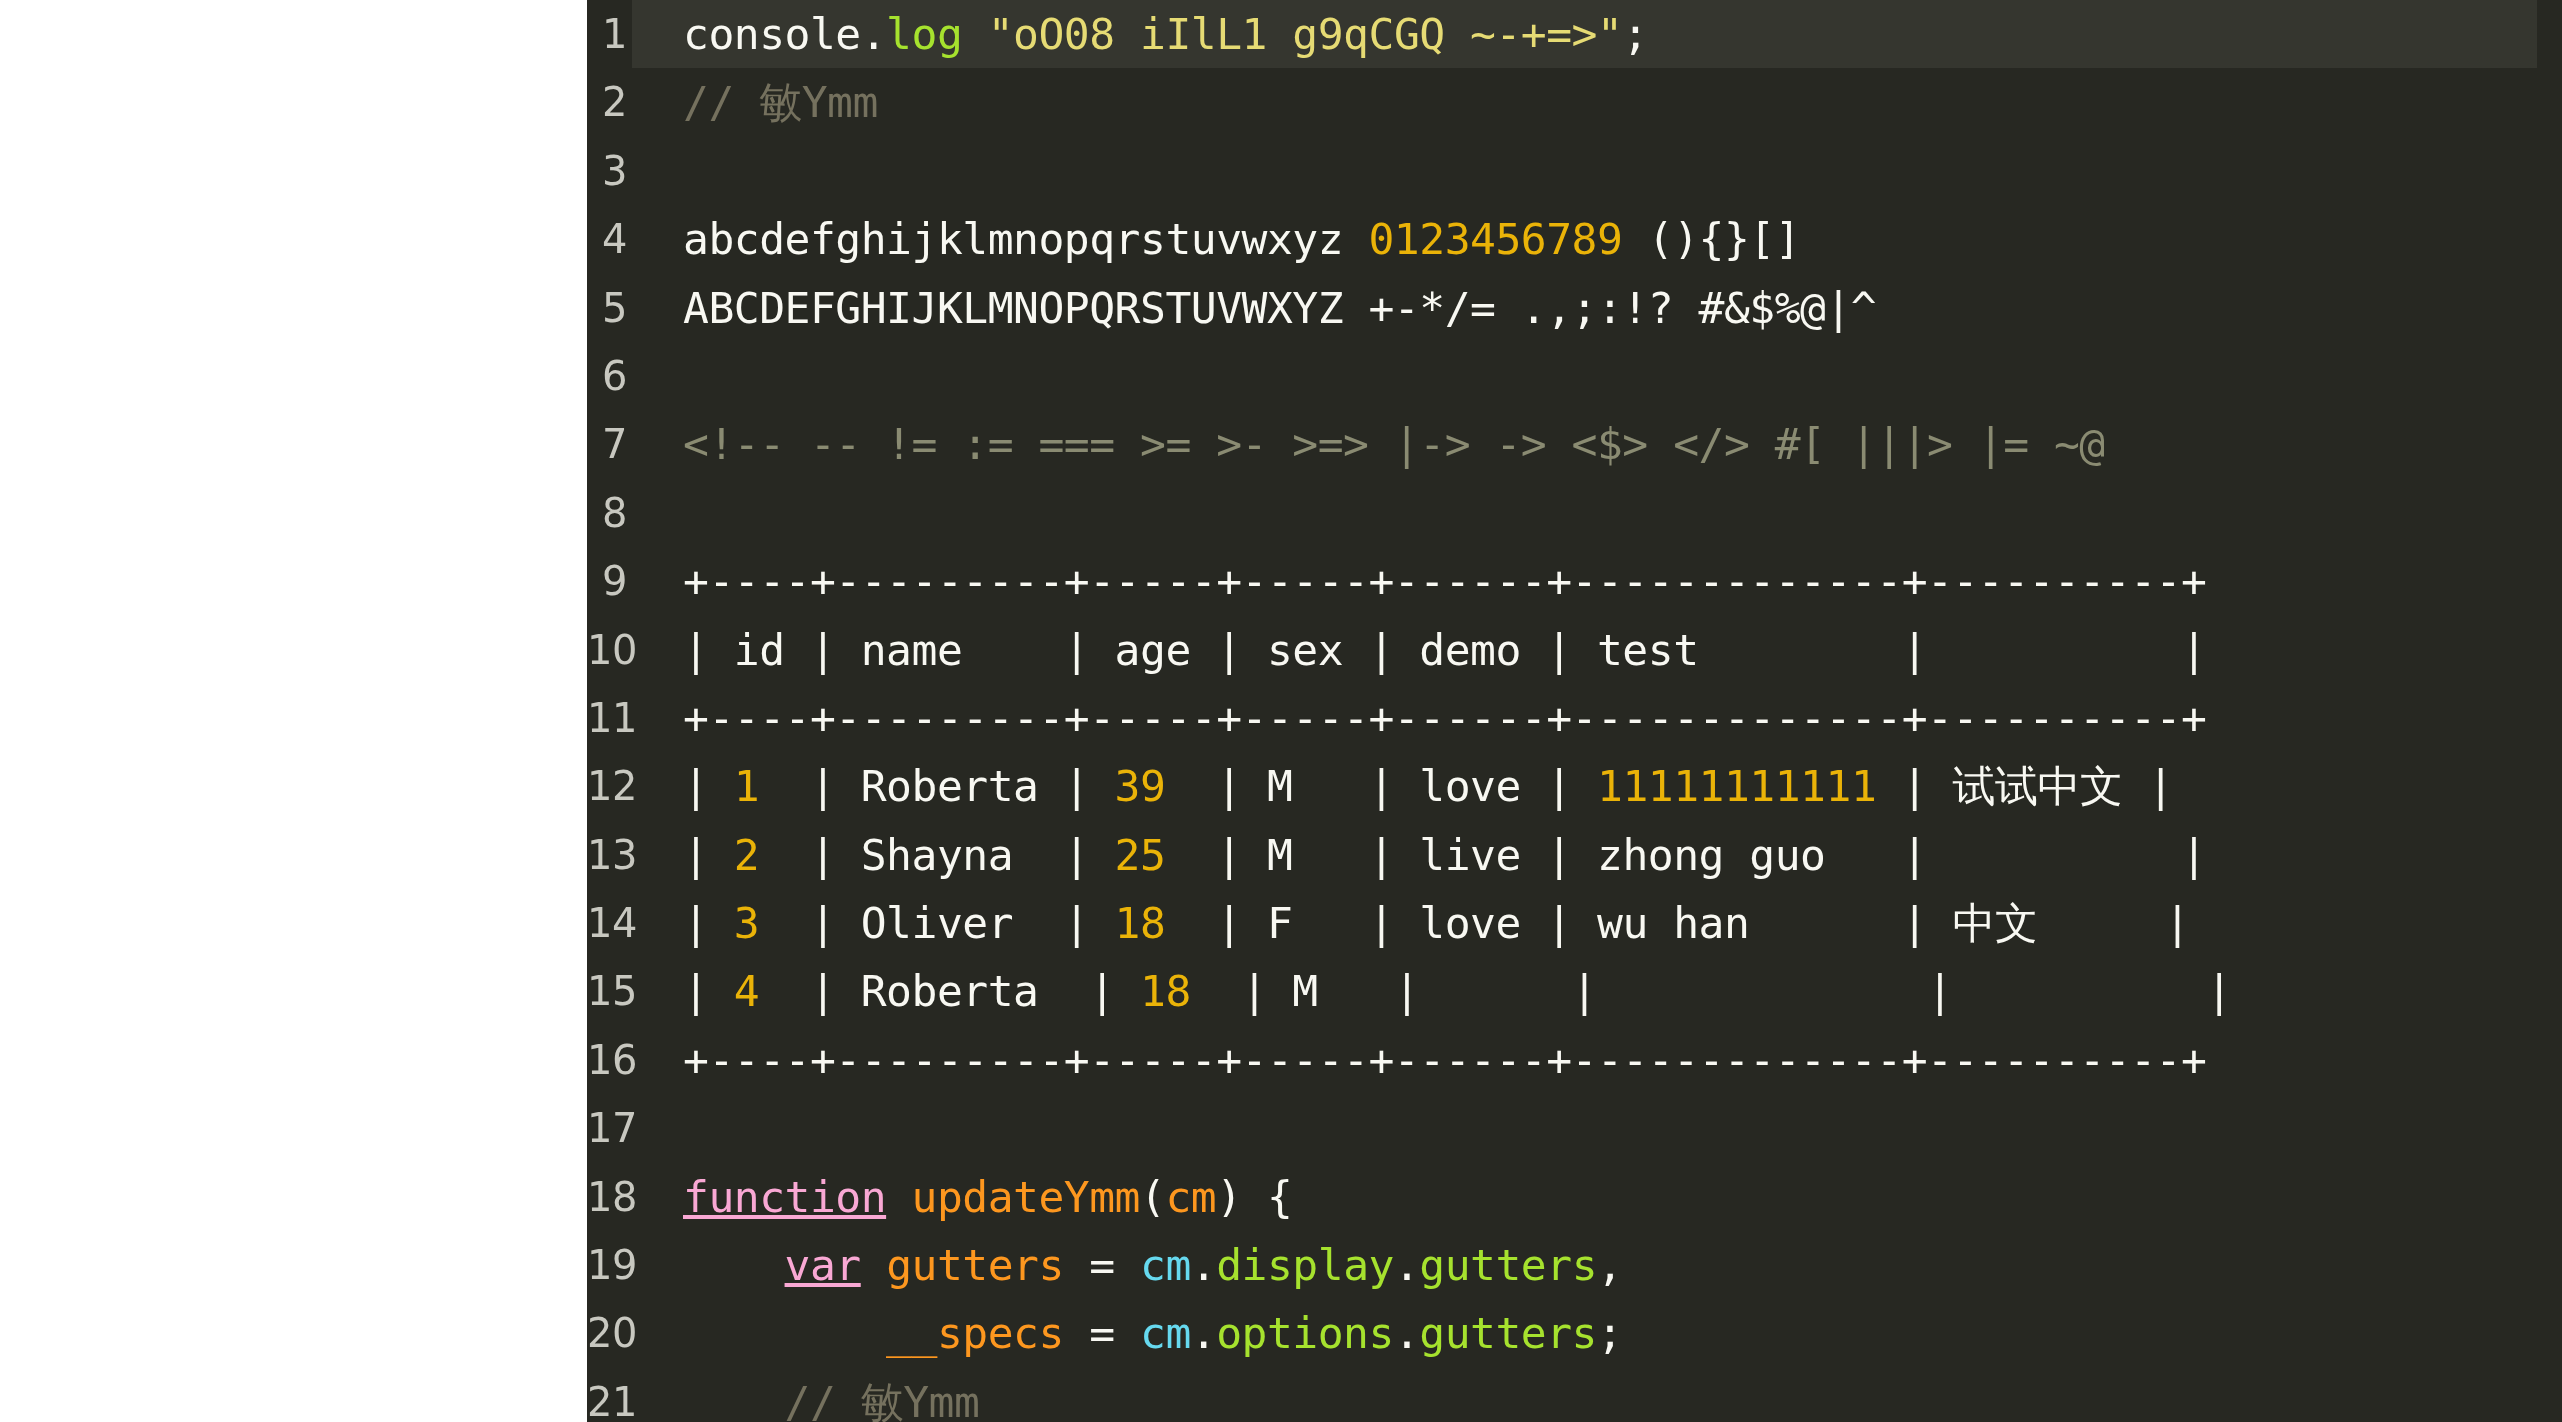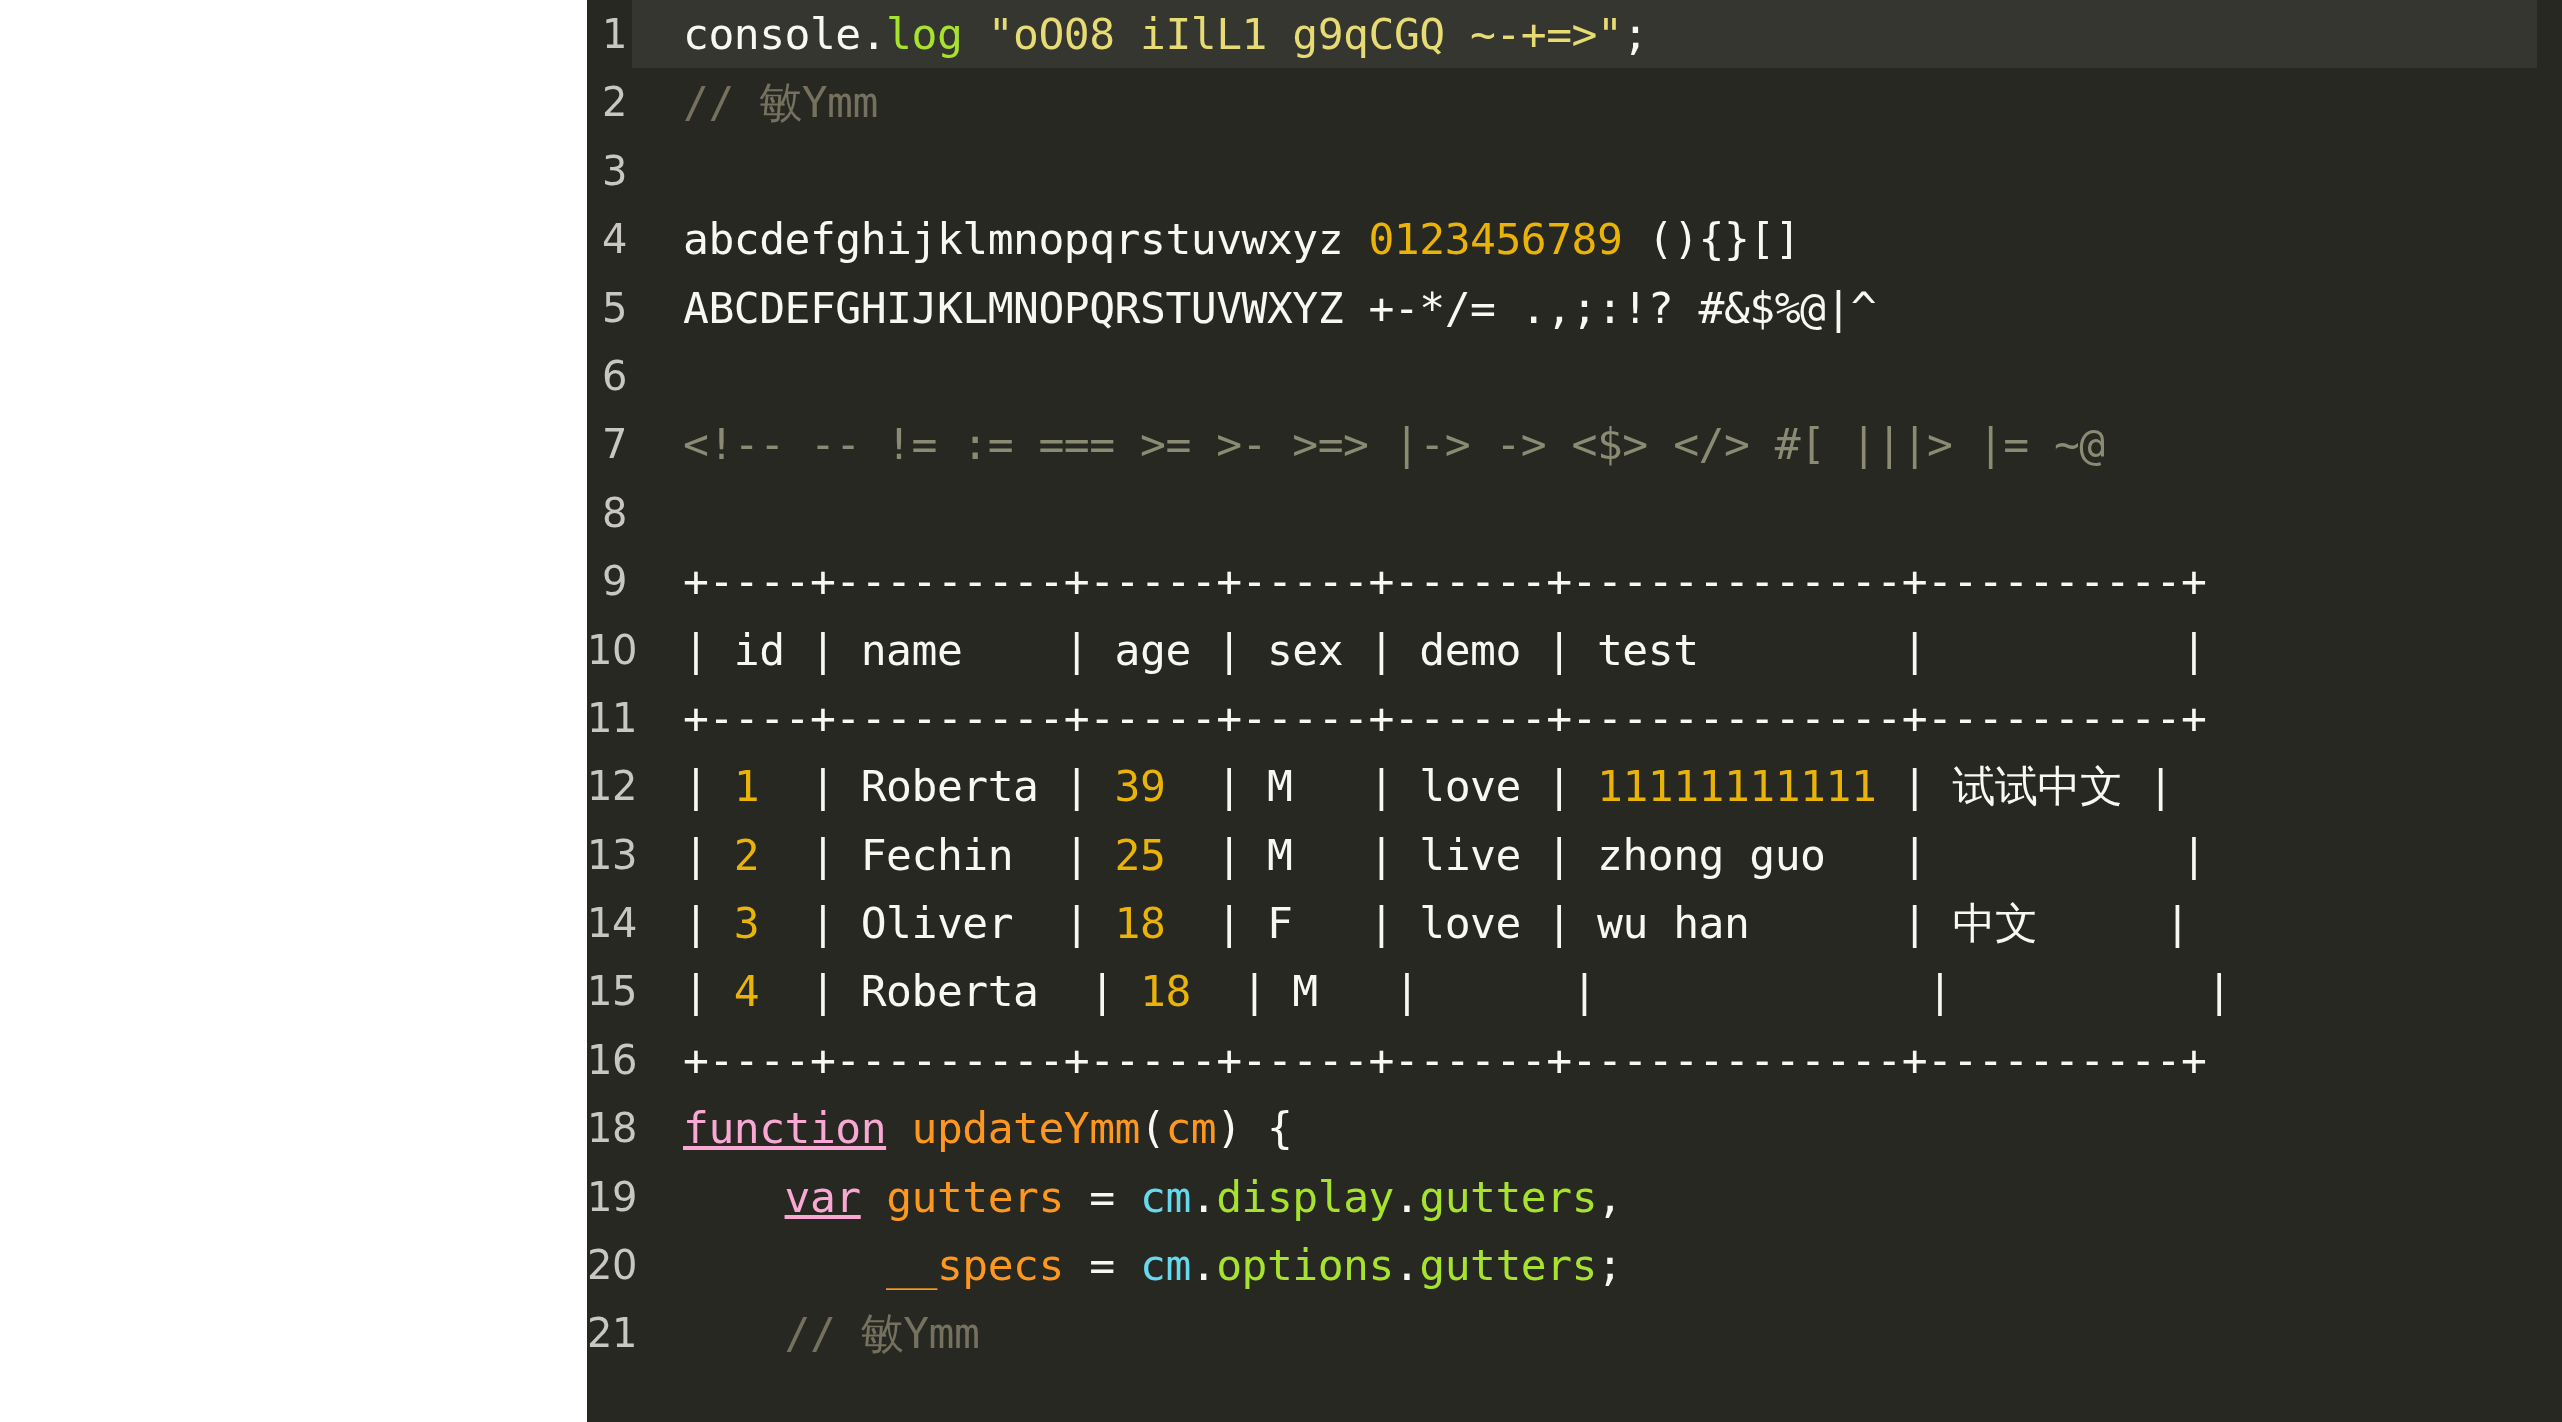--- a/index.html
+++ b/index.html
@@ -92,22 +92,23 @@
       <div class="line"><span class="gutter-num">3</span><span class="line-content"></span></div>
       <div class="line"><span class="gutter-num">4</span><span class="line-content"><span class="t-plain">abcdefghijklmnopqrstuvwxyz </span><span class="t-number">0123456789</span><span class="t-plain"> (){}[]</span></span></div>
       <div class="line"><span class="gutter-num">5</span><span class="line-content"><span class="t-plain">ABCDEFGHIJKLMNOPQRSTUVWXYZ +-*/= .,;:!? #&amp;$%@|^</span></span></div>
       <div class="line"><span class="gutter-num">6</span><span class="line-content"></span></div>
       <div class="line"><span class="gutter-num">7</span><span class="line-content"><span class="t-lig">&lt;!-- -- != := === &gt;= &gt;- &gt;=&gt; |-&gt; -&gt; &lt;$&gt; &lt;/&gt; #[ |||&gt; |= ~@</span></span></div>
       <div class="line"><span class="gutter-num">8</span><span class="line-content"></span></div>
       <div class="line"><span class="gutter-num">9</span><span class="line-content"><span class="t-plain">+----+---------+-----+-----+------+-------------+----------+</span></span></div>
       <div class="line"><span class="gutter-num">10</span><span class="line-content"><span class="t-plain">| id | name    | age | sex | demo | test        |          |</span></span></div>
       <div class="line"><span class="gutter-num">11</span><span class="line-content"><span class="t-plain">+----+---------+-----+-----+------+-------------+----------+</span></span></div>
       <div class="line"><span class="gutter-num">12</span><span class="line-content"><span class="t-plain">| </span><span class="t-number">1</span><span class="t-plain">  | Roberta | </span><span class="t-number">39</span><span class="t-plain">  | M   | love | </span><span class="t-number">11111111111</span><span class="t-plain"> | </span><span class="t-plain cjk">试试中文</span><span class="t-plain"> |</span></span></div>
-      <div class="line"><span class="gutter-num">13</span><span class="line-content"><span class="t-plain">| </span><span class="t-number">2</span><span class="t-plain">  | Fechin  | </span><span class="t-number">25</span><span class="t-plain">  | M   | live | zhong guo   |          |</span></span></div>
+      <div class="line"><span class="gutter-num">13</span><span class="line-content"><span class="t-plain">| </span><span class="t-number">2</span><span class="t-plain">  | Shayna  | </span><span class="t-number">25</span><span class="t-plain">  | M   | live | zhong guo   |          |</span></span></div>
       <div class="line"><span class="gutter-num">14</span><span class="line-content"><span class="t-plain">| </span><span class="t-number">3</span><span class="t-plain">  | Oliver  | </span><span class="t-number">18</span><span class="t-plain">  | F   | love | wu han      | </span><span class="t-plain cjk">中文</span><span class="t-plain">     |</span></span></div>
       <div class="line"><span class="gutter-num">15</span><span class="line-content"><span class="t-plain">| </span><span class="t-number">4</span><span class="t-plain">  | Roberta  | </span><span class="t-number">18</span><span class="t-plain">  | M   |      |             |          |</span></span></div>
       <div class="line"><span class="gutter-num">16</span><span class="line-content"><span class="t-plain">+----+---------+-----+-----+------+-------------+----------+</span></span></div>
+      <div class="line"><span class="gutter-num">17</span><span class="line-content"></span></div>
       <div class="line"><span class="gutter-num">18</span><span class="line-content"><span class="t-keyword">function</span><span class="t-plain"> </span><span class="t-func">updateYmm</span><span class="t-plain">(</span><span class="t-func">cm</span><span class="t-plain">) {</span></span></div>
       <div class="line"><span class="gutter-num">19</span><span class="line-content"><span class="t-plain">    </span><span class="t-keyword">var</span><span class="t-plain"> </span><span class="t-var">gutters</span><span class="t-plain"> = </span><span class="t-cyan">cm</span><span class="t-plain">.</span><span class="t-green">display</span><span class="t-plain">.</span><span class="t-green">gutters</span><span class="t-plain">,</span></span></div>
       <div class="line"><span class="gutter-num">20</span><span class="line-content"><span class="t-plain">        </span><span class="t-var">__specs</span><span class="t-plain"> = </span><span class="t-cyan">cm</span><span class="t-plain">.</span><span class="t-green">options</span><span class="t-plain">.</span><span class="t-green">gutters</span><span class="t-plain">;</span></span></div>
       <div class="line"><span class="gutter-num">21</span><span class="line-content"><span class="t-comment">    // </span><span class="t-comment cjk">敏</span><span class="t-comment">Ymm</span></span></div>
     </div>
 </div>
 
 </body></html>

